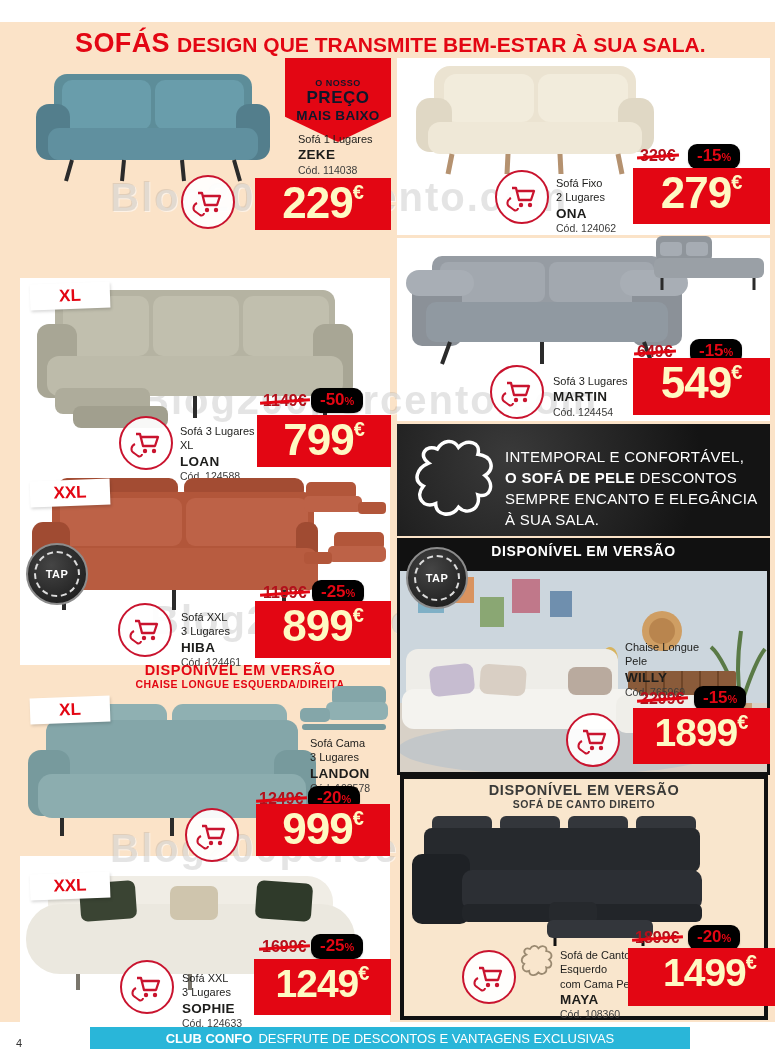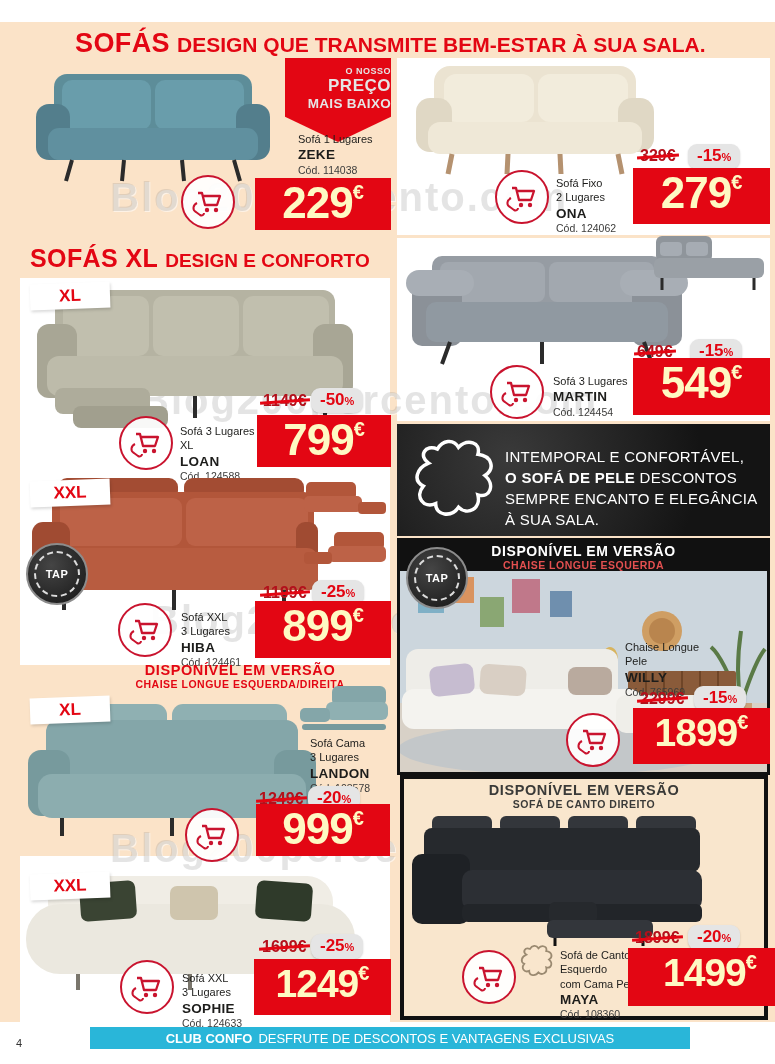--- a/index.html
+++ b/index.html
@@ -25,34 +25,34 @@
          justify-content:center;font-weight:800;padding-top:2px;}
   .price .val{font-size:44px;line-height:1.05;letter-spacing:-1px;}
   .price .cur{font-size:20px;margin-top:1px;font-weight:800;}
   .price.small4 .val{font-size:39px;line-height:1.2;}
   
   .old{position:absolute;font-weight:800;font-size:16px;color:#b3101b;white-space:nowrap;}
   .old .strike{position:relative;display:inline-block;}
   .old .strike::after{content:"";position:absolute;left:-3px;right:-3px;top:46%;height:3px;
         background:#e30613;transform:rotate(-4deg);}
   
-  .disc{position:absolute;background:#e5e5e5;border-radius:9px;padding:3px 9px 5px;color:#e30613;
+  .disc{position:absolute;background:#000000;border-radius:9px;padding:3px 9px 5px;color:#e30613;
         font-weight:800;font-size:17px;line-height:1;box-shadow:0 1px 2px rgba(0,0,0,.18);}
   .disc .pct{font-size:11px;}
   
   .cart{position:absolute;width:54px;height:54px;border-radius:50%;background:rgba(255,255,255,.93);
         border:2.5px solid #c9132e;display:flex;align-items:center;justify-content:center;box-sizing:border-box;}
   
   .size-badge{position:absolute;background:#fff;color:#e30613;font-weight:800;font-size:17px;
         width:80px;text-align:center;padding:3px 0;transform:rotate(-2deg);
         box-shadow:1px 2px 3px rgba(0,0,0,.15);}
   
   .best-badge{position:absolute;left:285px;top:58px;width:106px;height:84px;background:#e30613;
-        color:#e5e5e5;text-align:right;clip-path:polygon(0 0,100% 0,100% 70%,50% 100%,0 70%);
-        padding-top:8px;box-sizing:border-box;}
+        color:#0f172a;text-align:center;clip-path:polygon(0 0,100% 0,100% 70%,50% 100%,0 70%);
+        padding-top:20px;box-sizing:border-box;}
   .best-badge .s{font-size:9px;font-weight:600;letter-spacing:.5px;}
   .best-badge .m{font-size:17px;font-weight:800;letter-spacing:.5px;line-height:1.15;}
   .best-badge .m2{font-size:13.5px;font-weight:800;letter-spacing:.3px;}
   
   .avail{position:absolute;text-align:center;}
   .avail .l1{font-weight:800;font-size:14.5px;letter-spacing:.6px;}
   .avail .l2{font-weight:800;font-size:10.5px;letter-spacing:.5px;}
   .avail.red{color:#e30613;}
   .avail.dark{color:#3a3a38;}
   
@@ -165,23 +165,20 @@
     <div>Sofá Fixo</div>
     <div>2 Lugares</div>
     <div class="nm">ONA</div>
     <div class="code">Cód. 124062</div>
   </div>
   <div class="price" style="left:633px;top:168px;width:137px;height:54px;">
     <span class="val">279</span>
       <span class="cur">€</span>
   </div>
 
-  <div class="h1 h2" style="left:30px;top:244px;">
-    <span class="b">SOFÁS XL</span><span class="r">DESIGN E CONFORTO</span>
-  </div>
 
   <svg class="abs" style="left:25px;top:284px;" width="340" height="148" viewBox="0 0 340 148">
     <rect x="30" y="6" width="280" height="70" rx="12" fill="#b5b3a2"></rect>
     <rect x="38" y="12" width="86" height="60" rx="10" fill="#c1bfae"></rect>
     <rect x="128" y="12" width="86" height="60" rx="10" fill="#c1bfae"></rect>
     <rect x="218" y="12" width="86" height="60" rx="10" fill="#c1bfae"></rect>
     <rect x="12" y="40" width="40" height="74" rx="12" fill="#a8a695"></rect>
     <rect x="288" y="40" width="40" height="74" rx="12" fill="#a8a695"></rect>
     <rect x="22" y="72" width="296" height="40" rx="12" fill="#bdbbaa"></rect>
     <rect x="30" y="104" width="95" height="26" rx="8" fill="#aeac9b"></rect>
@@ -316,21 +313,20 @@
     <div class="code">Cód. 124461</div>
   </div>
   <div class="price" style="left:255px;top:601px;width:136px;height:55px;">
     <span class="val">899</span>
       <span class="cur">€</span>
   </div>
 
   <div class="willy">
     <div class="band">
       <div class="l1">DISPONÍVEL EM VERSÃO</div>
-      <div class="l2">CHAISE LONGUE ESQUERDA</div>
     </div>
     <div class="photo">
       <svg width="367" height="204" viewBox="0 0 367 204">
         <rect width="367" height="132" fill="#ccd6dd"></rect>
         <rect y="132" width="367" height="72" fill="#d8d1c7"></rect>
         <ellipse cx="160" cy="178" rx="162" ry="26" fill="#c3c7c9"></ellipse>
         <rect x="18" y="10" width="26" height="32" fill="#7fb0c6"></rect>
         <rect x="52" y="6" width="22" height="26" fill="#d9935f"></rect>
         <rect x="80" y="26" width="24" height="30" fill="#8aa773"></rect>
         <rect x="112" y="8" width="28" height="34" fill="#c0788a"></rect>

